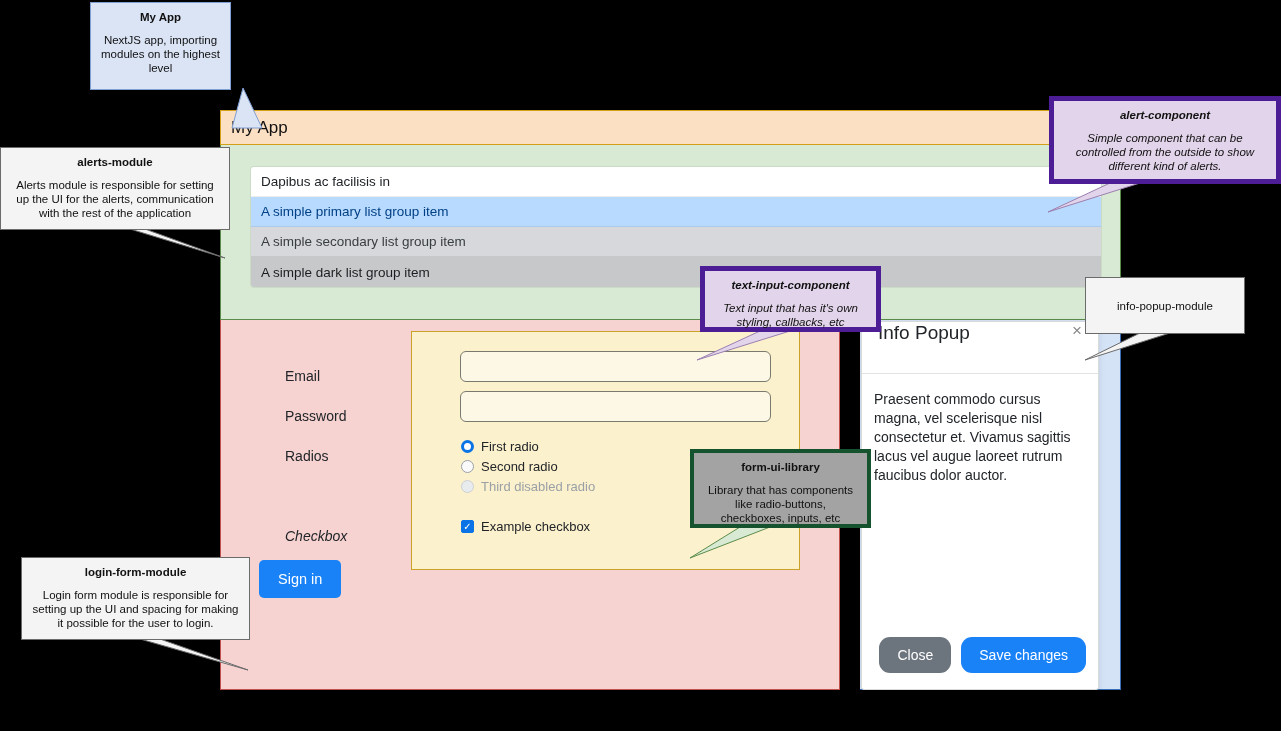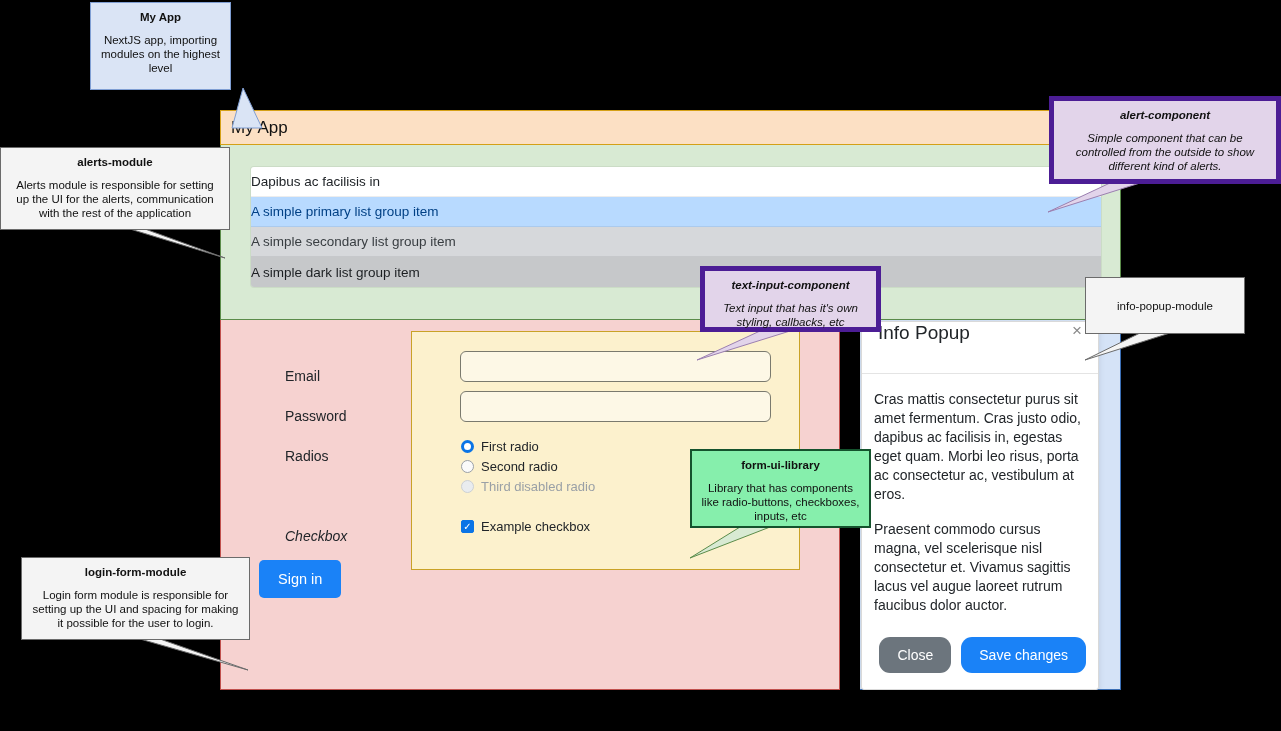--- a/index.html
+++ b/index.html
@@ -51,20 +51,21 @@
   #list-group {
     position: absolute; left: 30px; top: 22px;
     width: 850px;
     border-radius: 3px;
     overflow: hidden;
     box-shadow: 0 0 0 1px rgba(0,0,0,0.06);
   }
   .list-item {
     height: 30px;
     display: flex; align-items: center;
+    padding-left: 10px;
     font-size: 13.5px;
     box-sizing: border-box;
     border-bottom: 1px solid rgba(0,0,0,0.07);
   }
   .li-default   { background:#ffffff; color:#212529; }
   .li-primary   { background:#b8daff; color:#004085; }
   .li-secondary { background:#d6d8db; color:#383d41; }
   .li-dark      { background:#c6c8ca; color:#1b1e21; border-bottom:none; }
 
   
@@ -227,21 +228,21 @@
   }
   .callout .c-title {
     font-weight: bold;
     display: block;
     margin-bottom: 9px;
     font-size: 11.5px;
   }
   .c-blue   { background: #dae4f5; border: 1px solid #7f9ed3; }
   .c-grey   { background: #f4f4f4; border: 1px solid #6b6b6b; }
   .c-purple { background: #e2d4ea; border: 5px solid #4c1d95; font-style: italic; }
-  .c-green  { background: #86efac; border: 2px solid #14532d; text-align: center; }
+  .c-green  { background: #a3a3a3; border: 4px solid #14532d; text-align: center; }
 
   #callout-myapp        { left: 90px;  top: 2px;   width: 141px; height: 88px; }
   #callout-alerts       { left: 0px;   top: 147px; width: 230px; height: 83px; }
   #callout-alertcomp    { left: 1049px;top: 96px;  width: 232px; height: 88px; }
   #callout-textinput    { left: 700px; top: 266px; width: 181px; height: 66px; }
   #callout-formui       { left: 690px; top: 449px; width: 181px; height: 79px; }
   #callout-loginform    { left: 21px;  top: 557px; width: 229px; height: 83px; }
   #callout-infopopup    { left: 1085px;top: 277px; width: 160px; height: 57px;
                           display: flex; align-items: center; justify-content: center; }
 
@@ -328,21 +329,20 @@
       <span>Example checkbox</span>
     </div>
   </div>
 
   <div id="info-popup-card" style="left:861px; top:321px; width:238px; height:369px;">
     <div id="info-popup-header">
       <span id="info-popup-title">Info Popup</span>
       <span id="info-popup-close">×</span>
     </div>
     <div id="info-popup-body">
-      <p>Cras mattis consectetur purus sit amet fermentum. Cras justo odio, dapibus ac facilisis in, egestas eget quam. Morbi leo risus, porta ac consectetur ac, vestibulum at eros.</p>
       <p>Praesent commodo cursus magna, vel scelerisque nisl consectetur et. Vivamus sagittis lacus vel augue laoreet rutrum faucibus dolor auctor.</p>
     </div>
     <div id="info-popup-footer">
       <button class="popup-btn btn-secondary">Close</button>
       <button class="popup-btn btn-primary">Save changes</button>
     </div>
   </div>
 
   <div class="callout c-blue" id="callout-myapp">
     <span class="c-title">My App</span>

